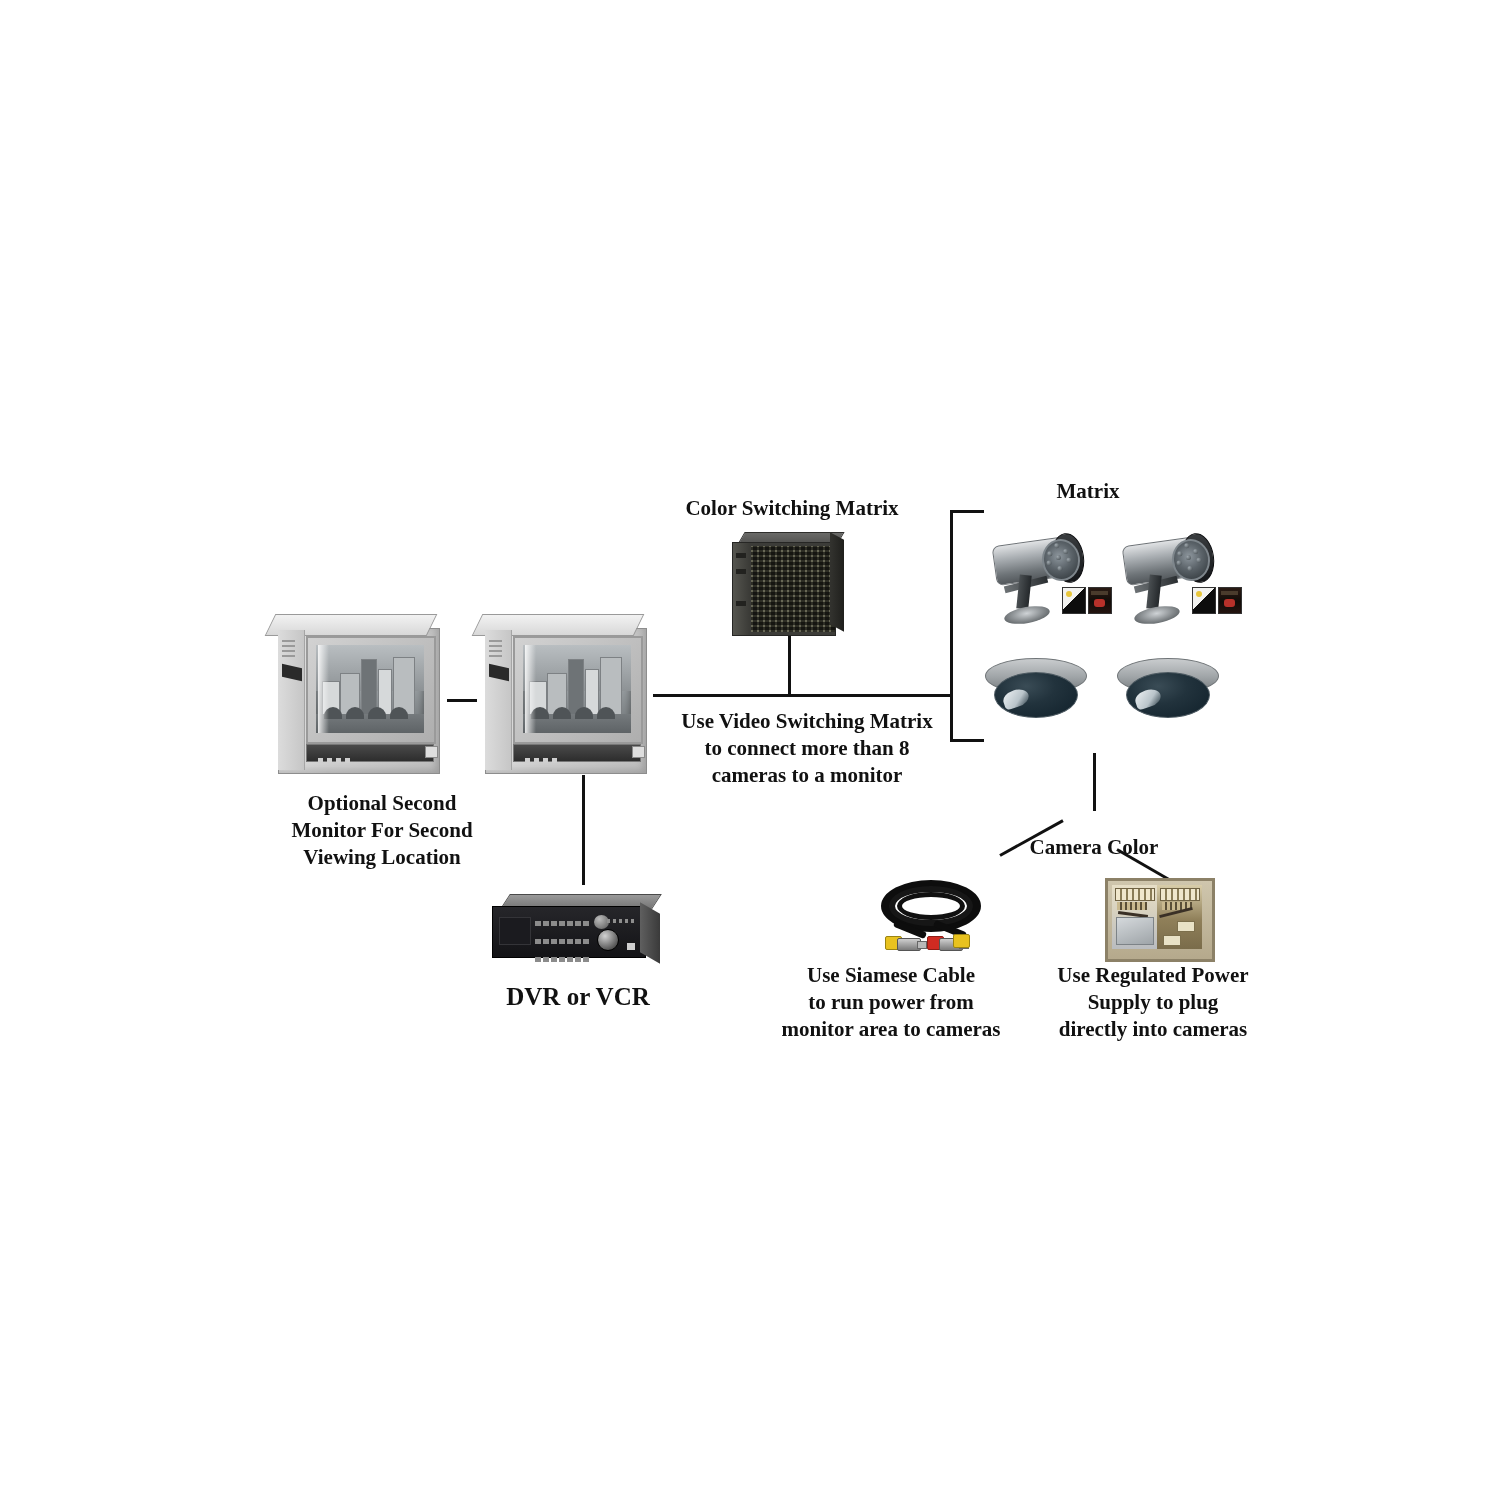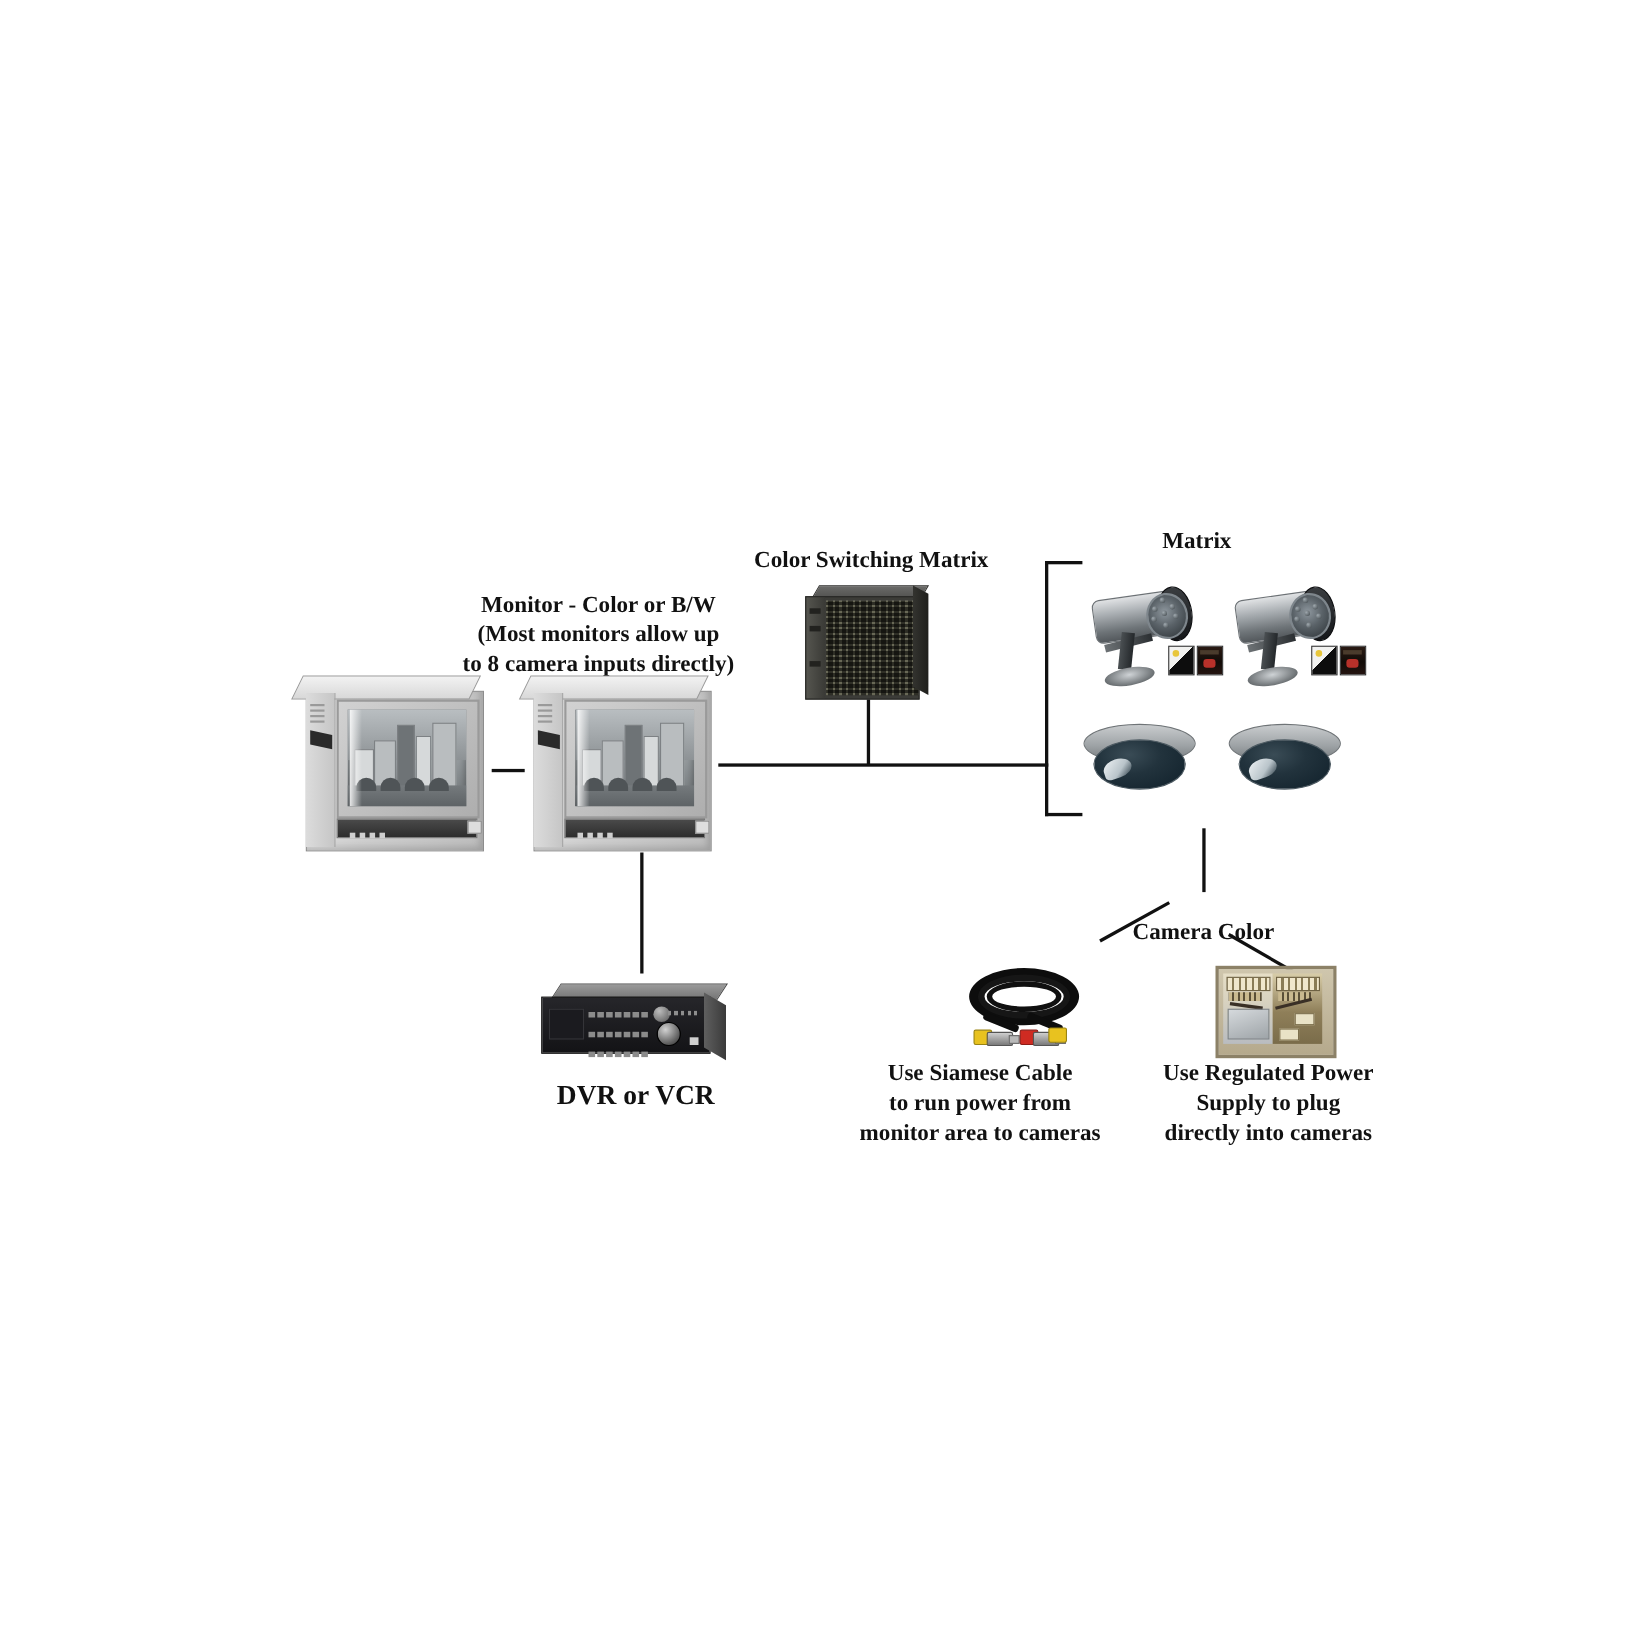--- a/index.html
+++ b/index.html
@@ -332,25 +332,20 @@
                background: linear-gradient(160deg,#d5d9dc,#9ea4a8);
                border:1px solid #7d8387; }
 </style>
 </head>
 <body>
 
 <div id="canvas">
 
   <div class="abs title" style="left:268px; top:459px;"></div>
 
-  <div class="abs label" style="left:408px; top:536px; width:272px;">
-    <div>Monitor - Color or B/W</div>
-    <div>(Most monitors allow  up</div>
-    <div>to 8 camera inputs directly)</div>
-  </div>
 
   <div class="abs label" style="left:672px; top:495px; width:240px;">Color Switching Matrix</div>
 
   <div class="abs label" style="left:1028px; top:478px; width:120px;">Matrix</div>
 
   <div class="abs vsm" style="left:730px; top:532px;">
     <div class="vsm-top"></div>
     <div class="vsm-face">
       <div class="vsm-left">
         <i style="top:10px;"></i>
@@ -496,21 +491,31 @@
     <div class="dome-glass"></div>
     <div class="dome-hl"></div>
   </div>
 
   <div class="abs dome" style="left:1117px; top:658px;">
     <div class="dome-rim"></div>
     <div class="dome-glass"></div>
     <div class="dome-hl"></div>
   </div>
 
-
+  <div class="abs label" style="left:262px; top:790px; width:240px;">
+    <div>Optional Second</div>
+    <div>Monitor For Second</div>
+    <div>Viewing Location</div>
+  </div>
+
+  <div class="abs label" style="left:662px; top:708px; width:290px;">
+    <div>Use Video Switching Matrix</div>
+    <div>to connect more than 8</div>
+    <div>cameras to a monitor</div>
+  </div>
 
   <div class="abs dvr" style="left:490px; top:894px;">
     <div class="dvr-top"></div>
     <div class="dvr-face">
       <div class="dvr-bay"></div>
       <div class="dvr-keys">
         <i></i><i></i><i></i><i></i><i></i><i></i><i></i>
         <i></i><i></i><i></i><i></i><i></i><i></i><i></i>
         <i></i><i></i><i></i><i></i><i></i><i></i><i></i>
       </div>

